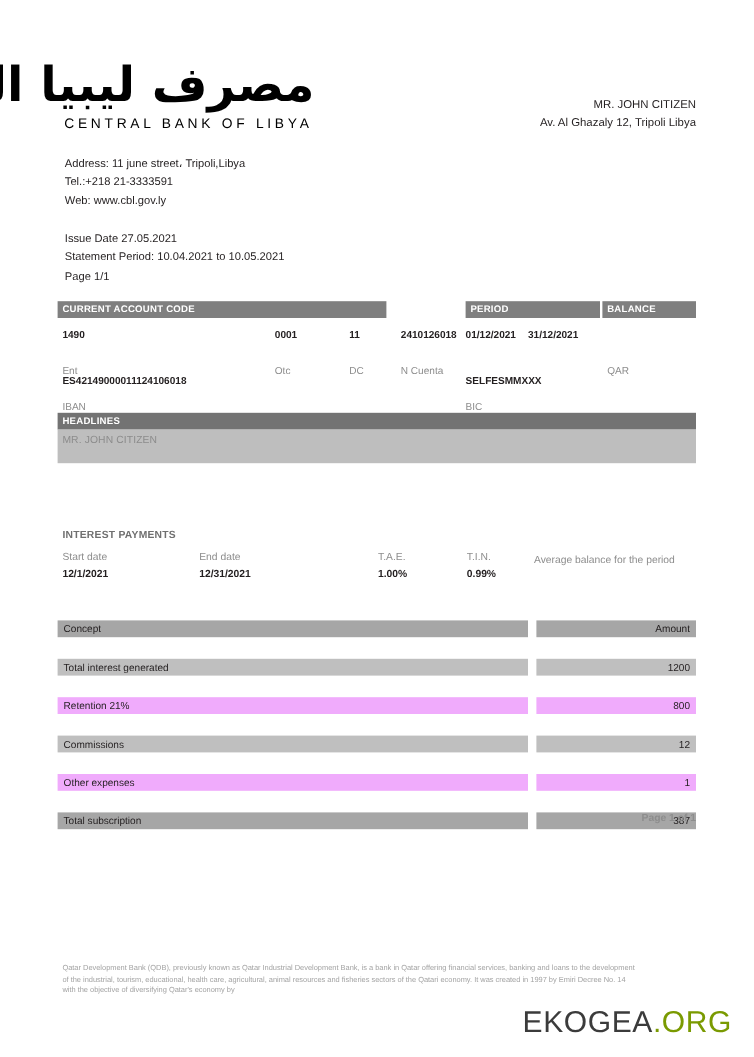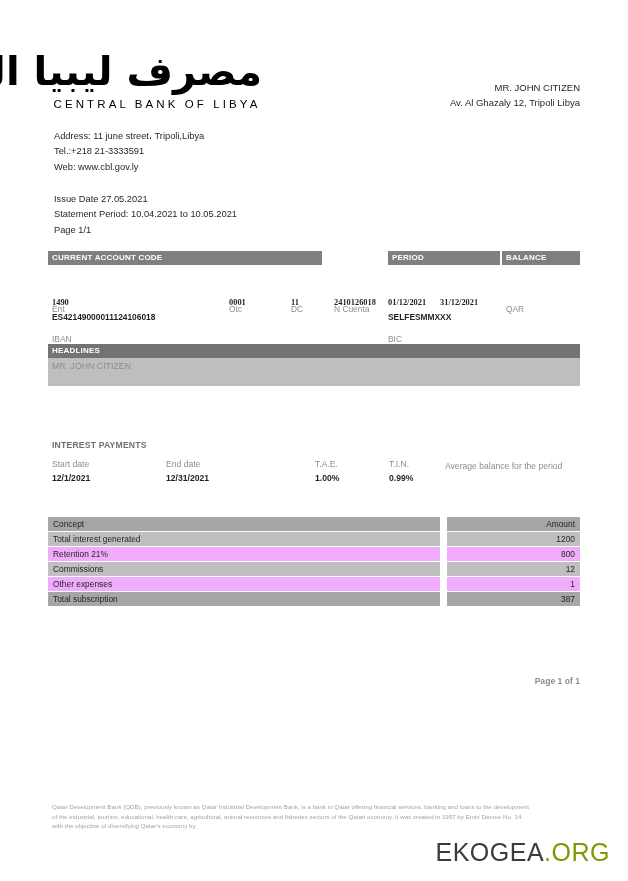--- a/index.html
+++ b/index.html
@@ -117,21 +117,21 @@
     color: #231f20;
   }
   .acct-rows .cell {
     position: absolute;
     white-space: nowrap;
   }
   .lbl { color: #8d8d8d; margin-top: 37px; }
   .val { font-weight: 700; color: #231f20; }
 
   .r1 { top: 1px; }
-  .r2 { top: 32px; font-family: Liberation Serif, serif; }
+  .r2 { top: 8px; }
   .r3 { top: 31px; }
   .r4 { top: 46px; }
 
   .c-ent  { left: 4px; }
   .c-otc  { left: 181px; }
   .c-dc   { left: 243px; }
   .c-cta  { left: 286px; }
   .c-per  { left: 340px; }
   .c-per2 { left: 392px; }
   .c-bal  { left: 458px; }
@@ -213,21 +213,21 @@
 
   
   .ca-table {
     position: absolute;
     left: 48px;
     top: 517px;
     width: 532px;
   }
   .ca-row {
     position: relative;
-    height: 14px;
+    height: 31px;
     margin-bottom: 1px;
   }
   .ca-left, .ca-right {
     position: absolute;
     top: 0;
     height: 14px;
   }
   .ca-left  { left: 0px;   width: 392px; }
   .ca-right { left: 399px; width: 133px; }
 

